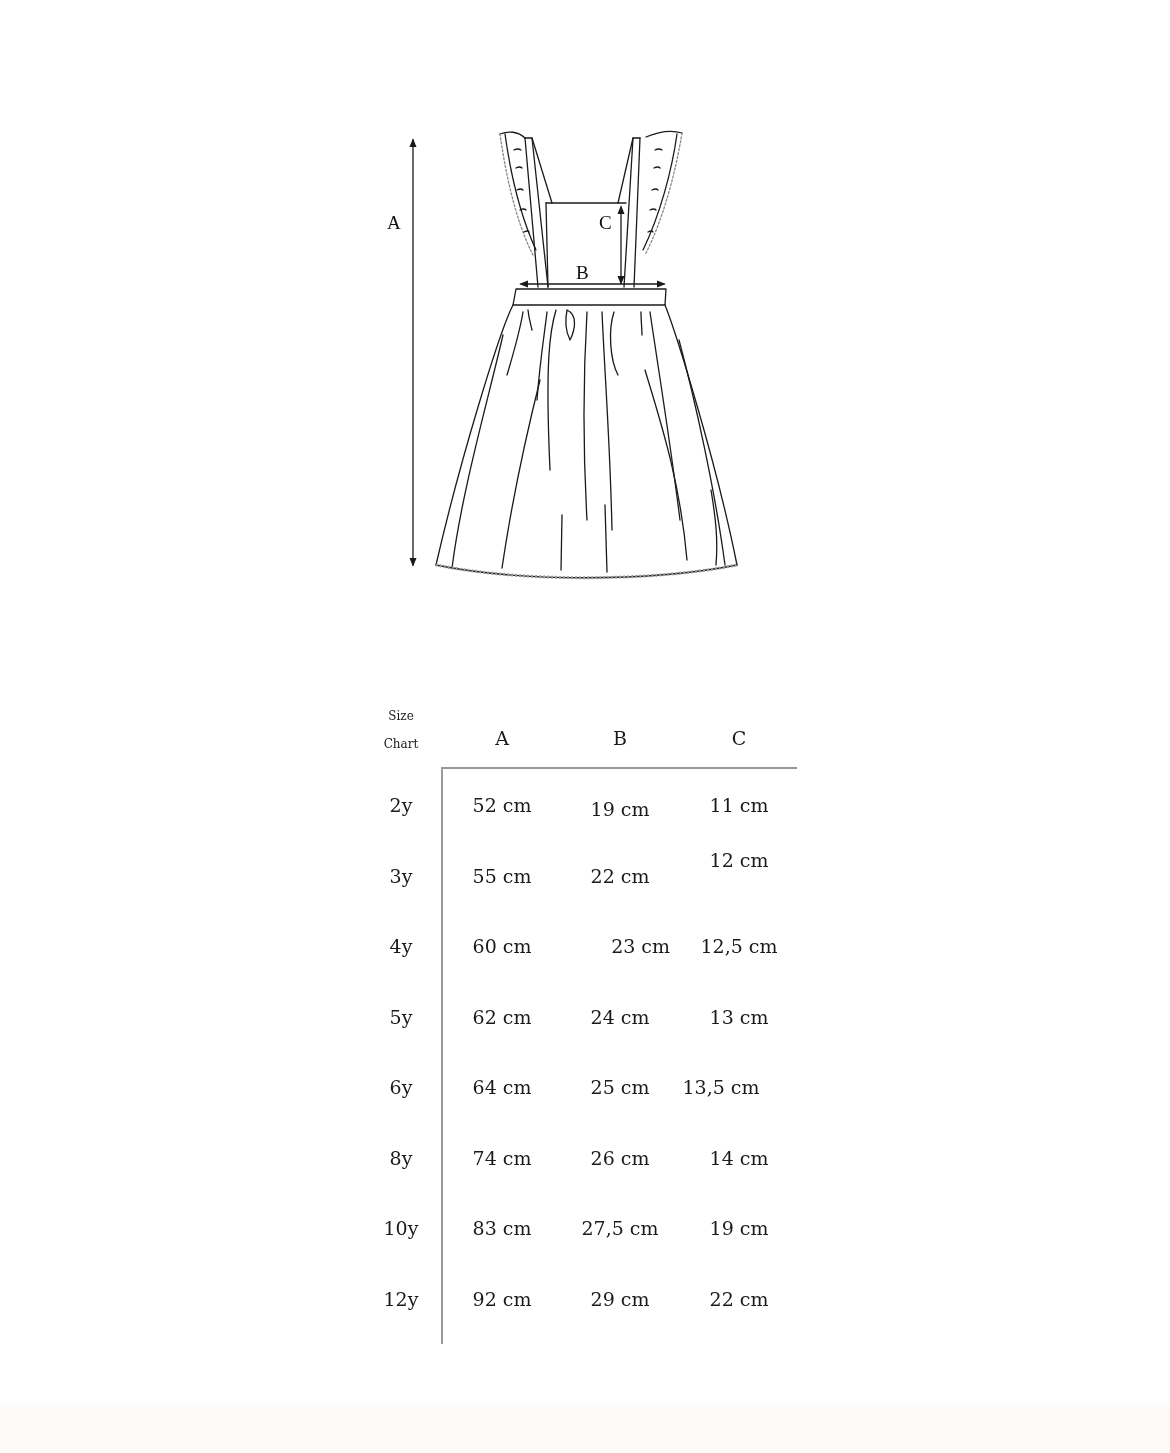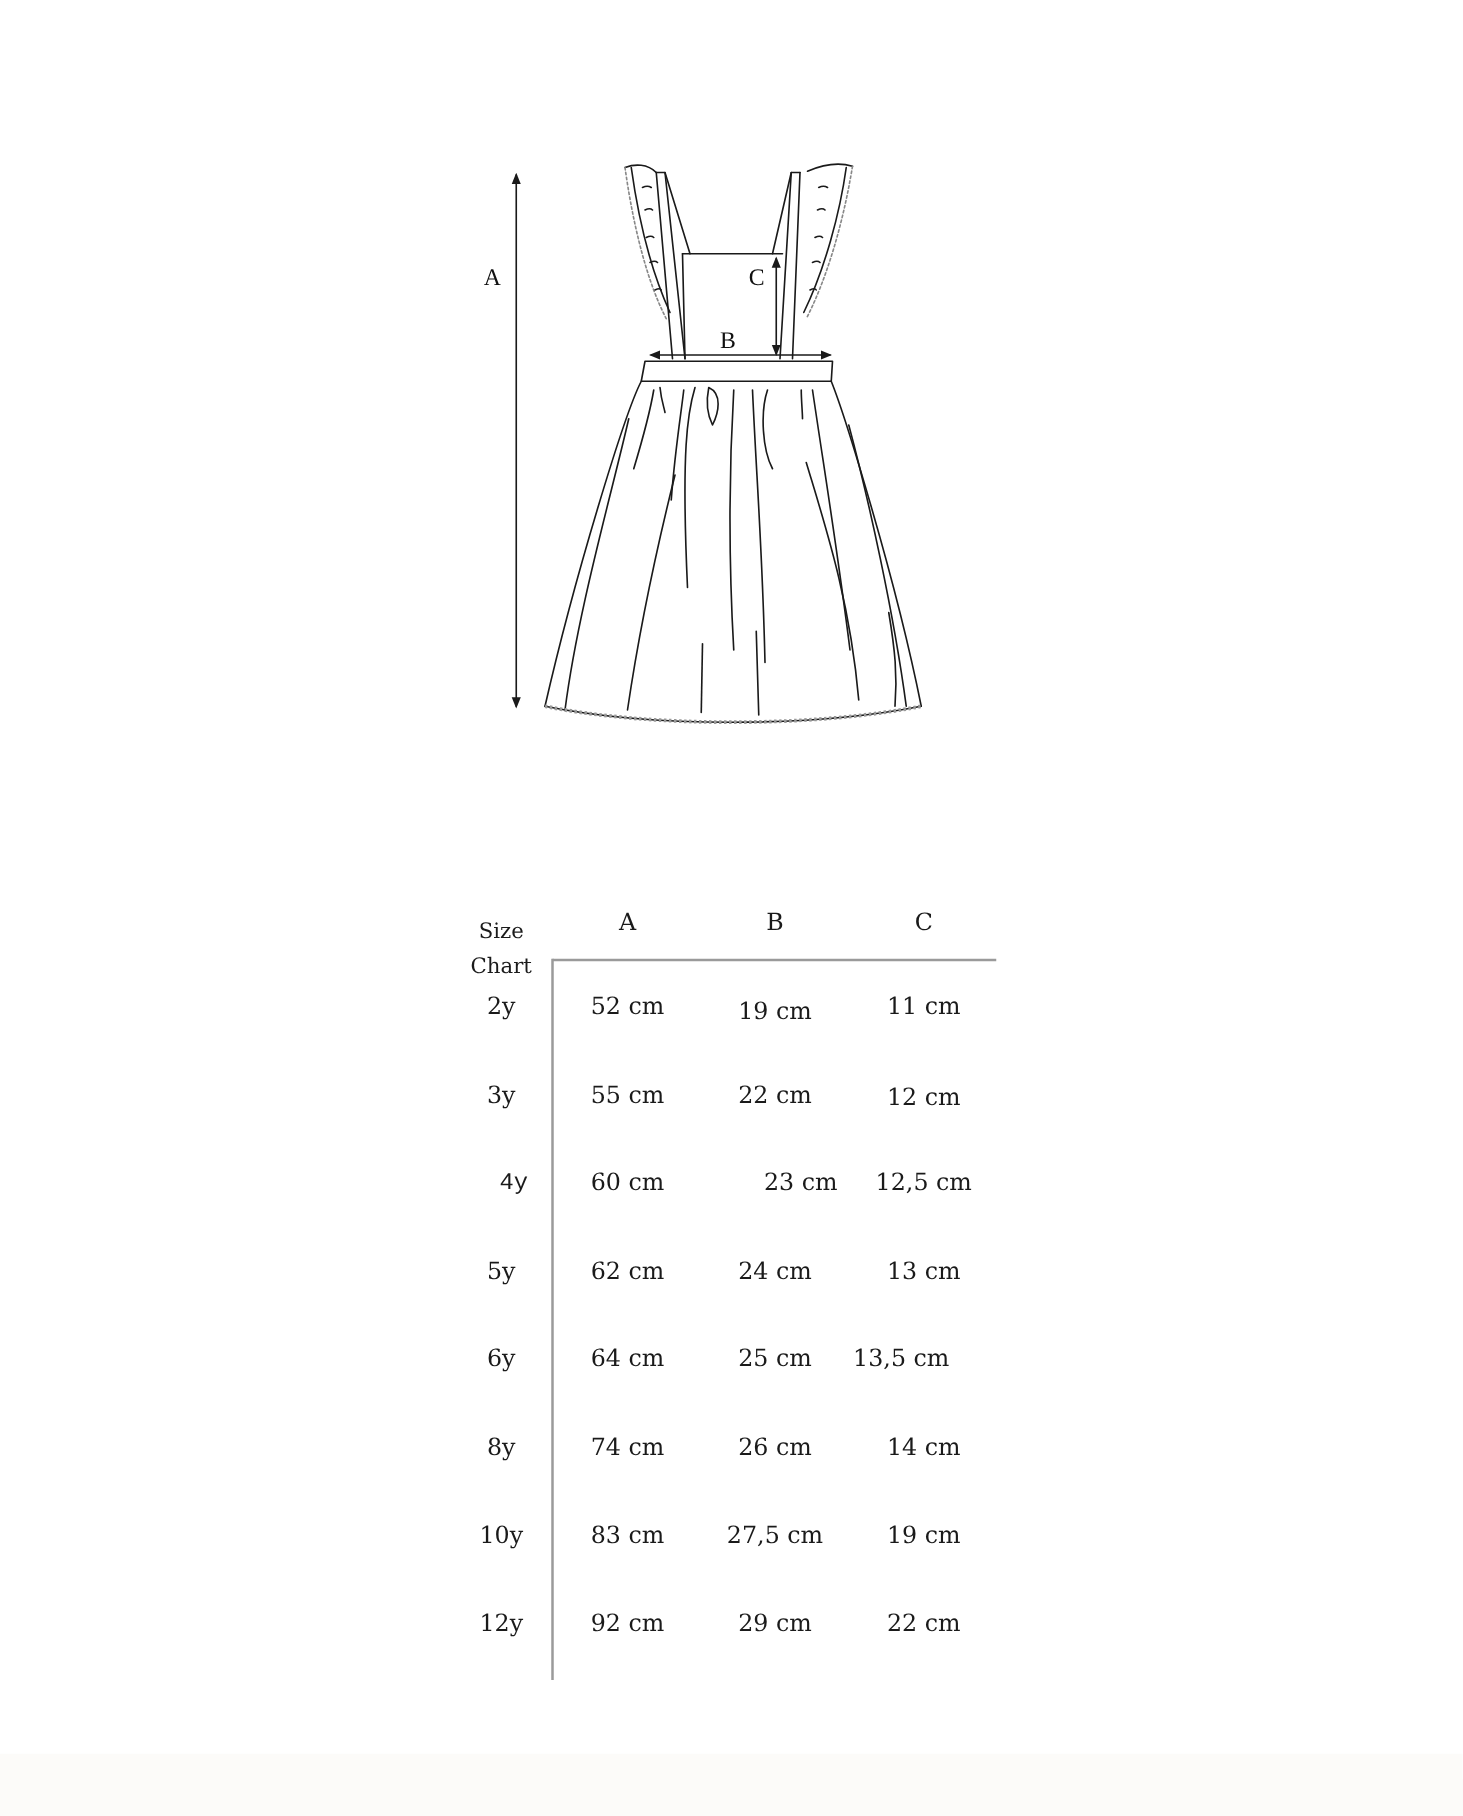--- a/index.html
+++ b/index.html
@@ -19,22 +19,22 @@
     position: absolute; font-size: 19px; line-height: 1; color: #111;
     font-family: "Liberation Serif", "DejaVu Serif", serif;
   }
   .table { position: absolute; left: 360px; top: 700px; width: 450px; height: 660px; }
   .cell {
     position: absolute; text-align: center; font-size: 19px; line-height: 1;
     font-family: "DejaVu Serif", "Liberation Serif", serif; color: #1a1a1a;
     white-space: nowrap;
   }
   .hdr-title {
-    position: absolute; left: 0; top: 31px; width: 82px; text-align: center;
-    font-size: 17px; line-height: 28px;
+    position: absolute; left: 0; top: 2px; width: 82px; text-align: center;
+    font-size: 12px; line-height: 28px;
     font-family: "DejaVu Serif", "Liberation Serif", serif;
   }
   .hline { position: absolute; left: 82px; top: 67px; width: 355px; height: 2px; background: #9a9a9a; }
   .vline { position: absolute; left: 81px; top: 67px; width: 2px; height: 577px; background: #9a9a9a; }
 </style>
 </head>
 <body>
 
 <div class="diagram">
   <svg width="1170" height="640" viewBox="0 0 1170 640">
@@ -120,24 +120,24 @@
   <div>
     <div class="cell" style="left:0; top:96px; width:82px;">2y</div>
     <div class="cell" style="left:92px; top:96px; width:100px;">52 cm</div>
     <div class="cell" style="left:210px; top:100px; width:100px;">19 cm</div>
     <div class="cell" style="left:329px; top:96px; width:100px;">11 cm</div>
   </div>
   <div>
     <div class="cell" style="left:0; top:167px; width:82px;">3y</div>
     <div class="cell" style="left:92px; top:167px; width:100px;">55 cm</div>
     <div class="cell" style="left:210px; top:167px; width:100px;">22 cm</div>
-    <div class="cell" style="left:329px; top:169px; width:100px;">12 cm</div>
+    <div class="cell" style="left:329px; top:151px; width:100px;">12 cm</div>
   </div>
   <div>
-    <div class="cell" style="left:10px; top:237px; width:82px;font-family:Liberation Mono, monospace;">4y</div>
+    <div class="cell" style="left:0; top:237px; width:82px;">4y</div>
     <div class="cell" style="left:92px; top:237px; width:100px;">60 cm</div>
     <div class="cell" style="left:210px; top:237px; width:100px;text-align:right;">23 cm</div>
     <div class="cell" style="left:329px; top:237px; width:100px;">12,5 cm</div>
   </div>
   <div>
     <div class="cell" style="left:0; top:308px; width:82px;">5y</div>
     <div class="cell" style="left:92px; top:308px; width:100px;">62 cm</div>
     <div class="cell" style="left:210px; top:308px; width:100px;">24 cm</div>
     <div class="cell" style="left:329px; top:308px; width:100px;">13 cm</div>
   </div>

